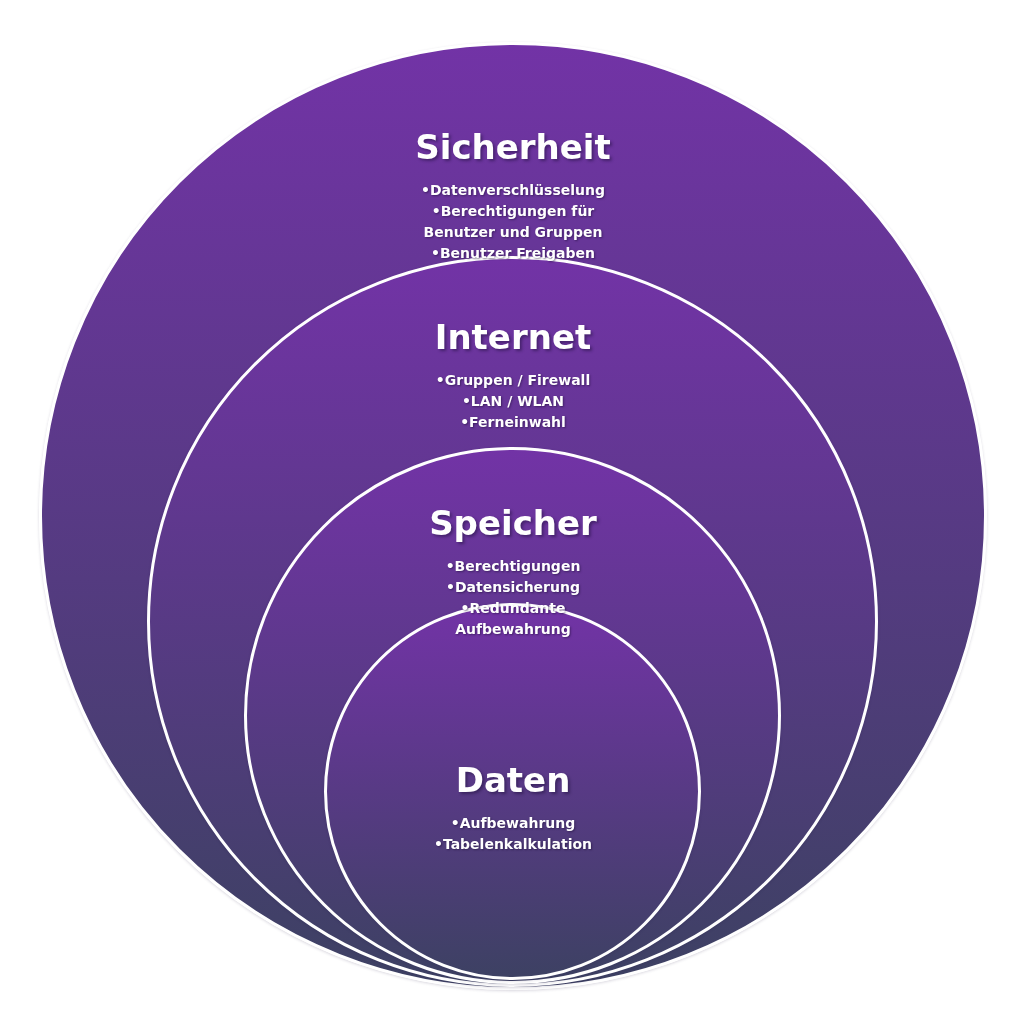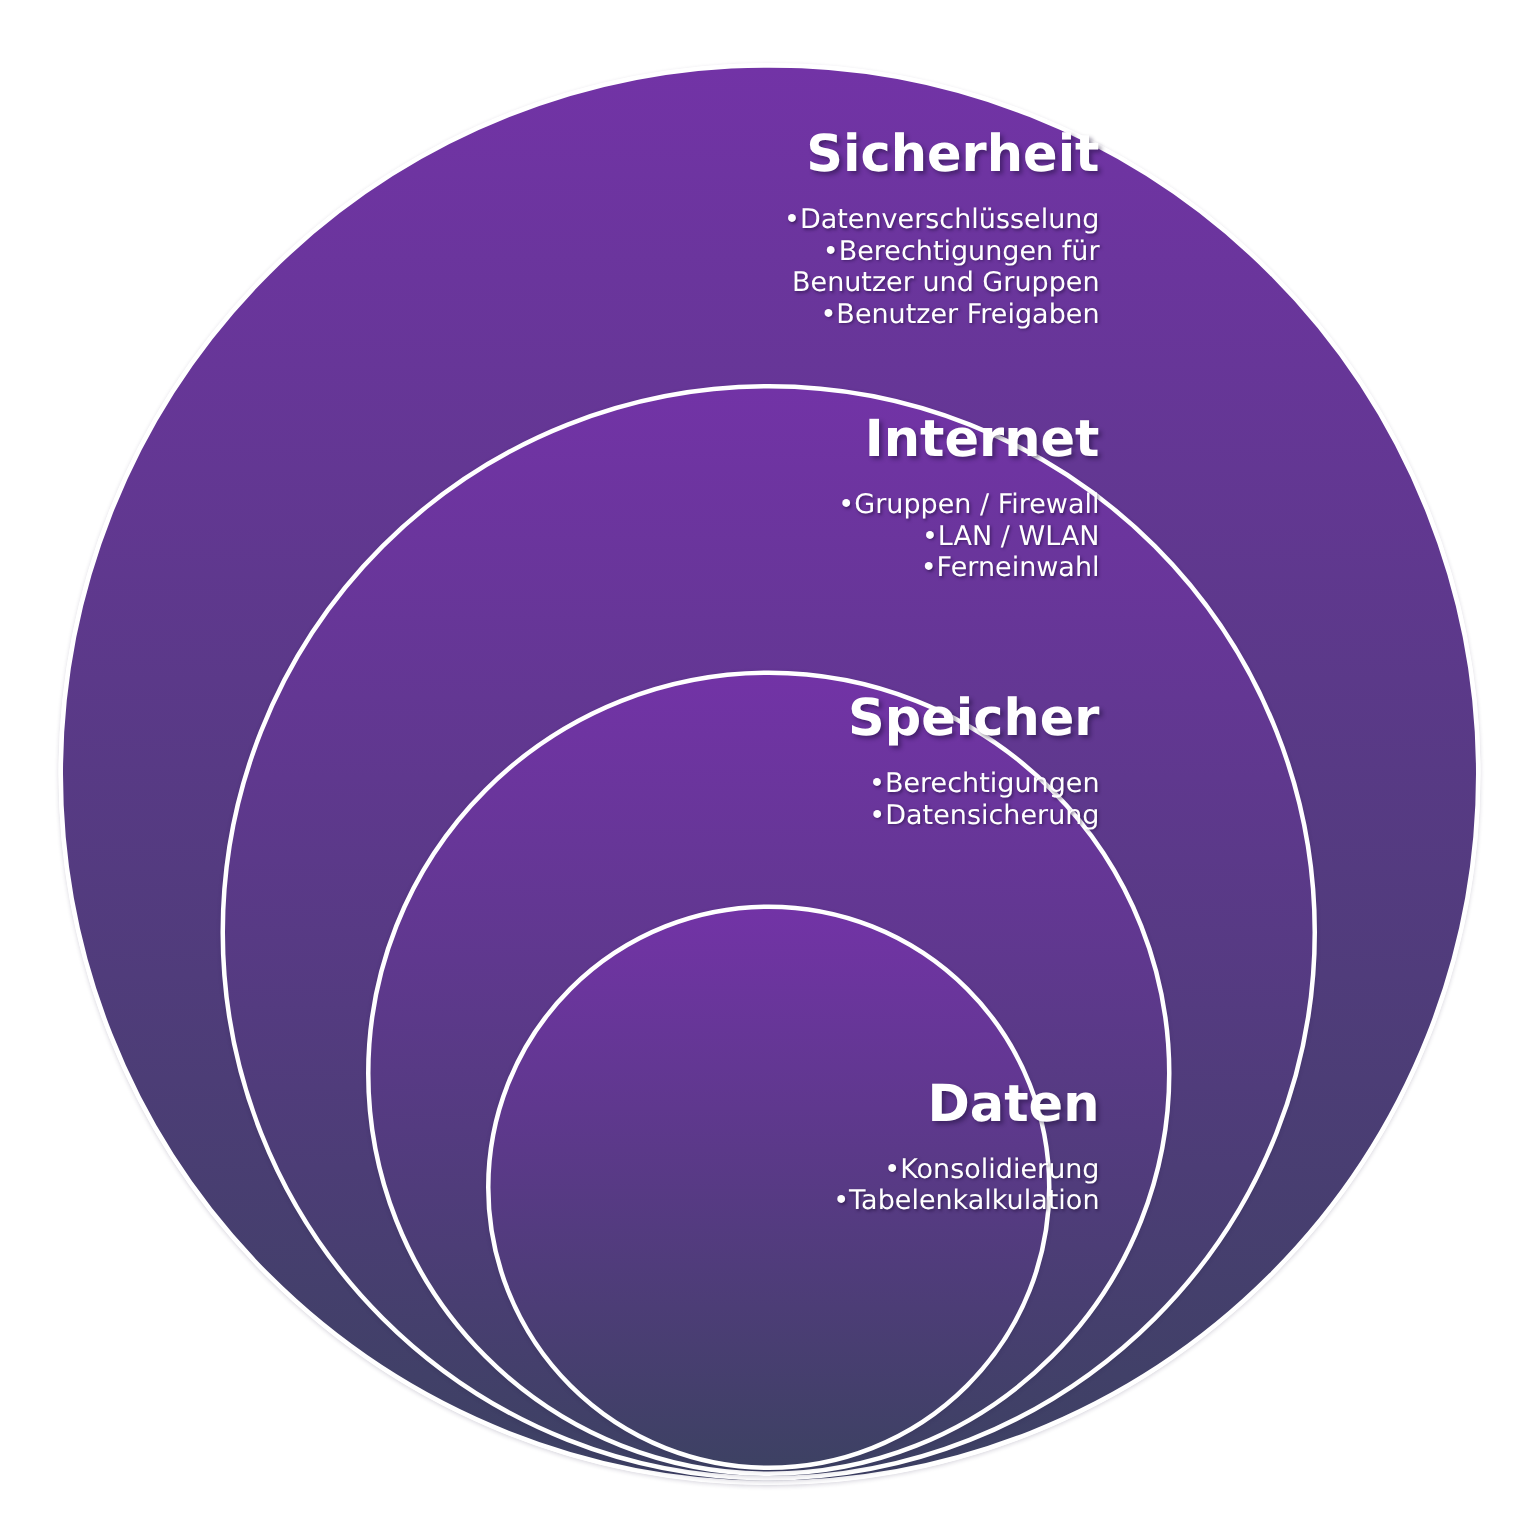--- a/index.html
+++ b/index.html
@@ -25,41 +25,42 @@
   }
   .c0 { left: 39px;  top: 42px;  width: 948px; height: 948px; }
   .c1 { left: 147px; top: 256px; width: 731px; height: 731px; }
   .c2 { left: 244px; top: 447px; width: 537px; height: 537px; }
   .c3 { left: 324px; top: 603px; width: 377px; height: 377px; }
 
   .label-block {
     position: absolute;
     left: 293px;
     width: 440px;
-    text-align: right;
+    text-align: center;
     color: var(--text, #ffffff);
+    margin-top: 44px;
   }
   .lb0 { top: 84px; }
   .lb1 { top: 274px; }
   .lb2 { top: 460px; }
   .lb3 { top: 717px; }
 
   .layer-title {
     font-size: 34px;
     font-weight: bold;
     line-height: 39px;
     letter-spacing: 0px;
     text-shadow: 2px 2px 3px rgba(25, 10, 50, 0.45);
   }
   .layer-items {
     margin-top: 13px;
   }
   .layer-item {
-    font-size: 18px;
-    font-weight: normal;
+    font-size: 14px;
+    font-weight: bold;
     line-height: 21px;
     white-space: pre-line;
     text-shadow: 1px 1px 2px rgba(25, 10, 50, 0.5);
   }
 </style>
 </head>
 <body>
 
 <div class="canvas" style="--grad-top: #7233a6; --grad-bottom: #3d4163; --stroke: #ffffff; --text: #ffffff; --bg: #ffffff;">
 
@@ -85,24 +86,26 @@
         <div class="layer-item">•LAN / WLAN</div>
         <div class="layer-item">•Ferneinwahl</div>
       </div>
   </div>
 
   <div class="label-block lb2">
     <div class="layer-title">Speicher</div>
     <div class="layer-items">
         <div class="layer-item">•Berechtigungen</div>
         <div class="layer-item">•Datensicherung</div>
+        <div class="layer-item">•Redundante
+Aufbewahrung</div>
       </div>
   </div>
 
   <div class="label-block lb3">
     <div class="layer-title">Daten</div>
     <div class="layer-items">
-        <div class="layer-item">•Konsolidierung</div>
+        <div class="layer-item">•Aufbewahrung</div>
         <div class="layer-item">•Tabelenkalkulation</div>
       </div>
   </div>
 
 </div>
 
 </body></html>

